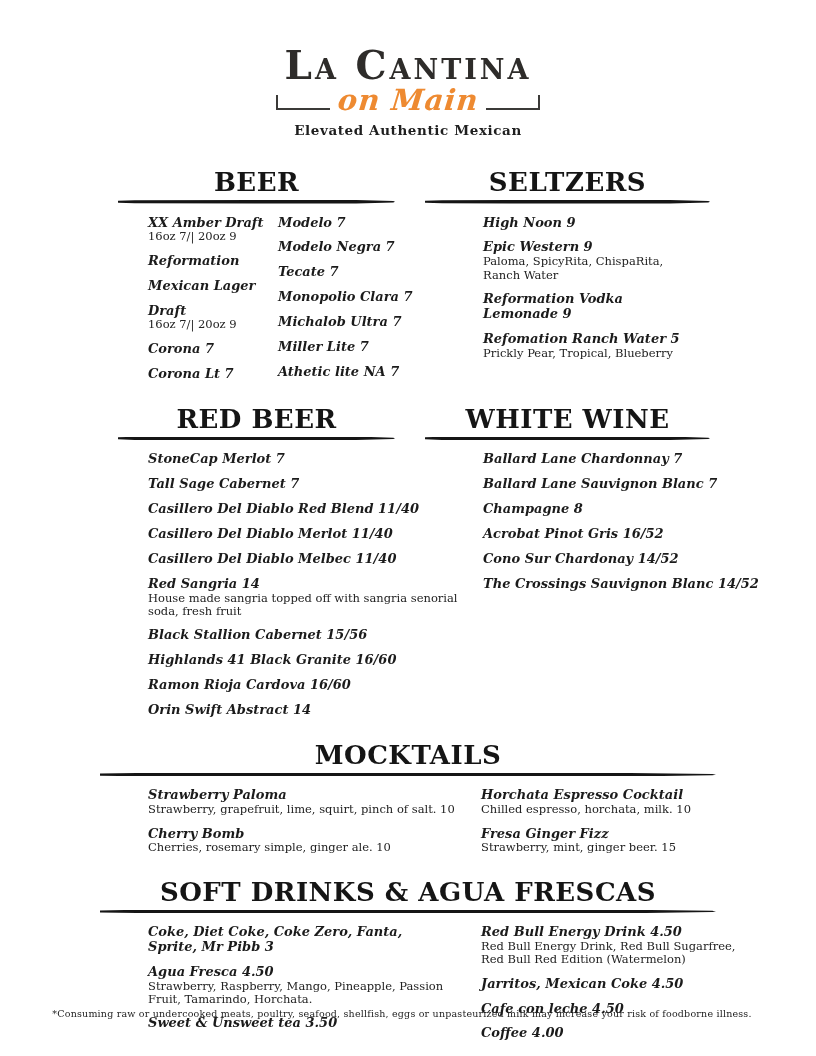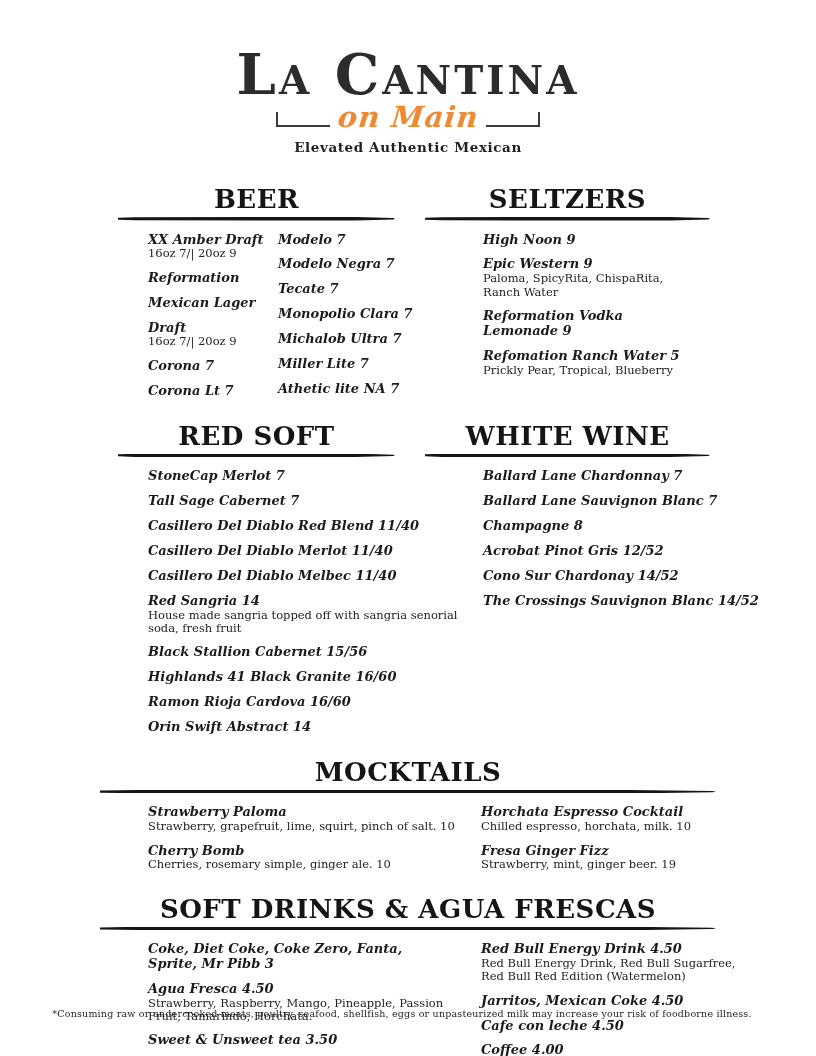--- a/index.html
+++ b/index.html
@@ -9,21 +9,21 @@
     height: 1056px;
     background: #ffffff;
     font-family: "DejaVu Serif", serif;
     color: #1b1b1b;
     overflow: hidden;
   }
 
   
   .masthead { padding-top: 46px; text-align: center; }
   .logo-title {
-    font-size: 56px;
+    font-size: 39px;
     font-weight: 700;
     font-variant: small-caps;
     letter-spacing: 3px;
     line-height: 1;
     color: #2e2c2a;
   }
   .logo-script-row {
     display: flex;
     justify-content: center;
     align-items: flex-end;
@@ -211,21 +211,21 @@
             </div>
             <div class="item">
               <div class="item-name">Refomation Ranch Water 5</div>
               <div class="item-desc">Prickly Pear, Tropical, Blueberry</div>
             </div>
           </div>
         </div>
     </section>
 
     <section class="sec half-left sec-red-wine">
-      <h2 class="sec-title">RED SOFT</h2>
+      <h2 class="sec-title">RED BEER</h2>
       <div class="rule"></div>
       <div class="items">
           <div class="item-col">
             <div class="item">
               <div class="item-name">StoneCap Merlot 7</div>
             </div>
             <div class="item">
               <div class="item-name">Tall Sage Cabernet 7</div>
             </div>
             <div class="item">
@@ -266,21 +266,21 @@
             <div class="item">
               <div class="item-name">Ballard Lane Chardonnay 7</div>
             </div>
             <div class="item">
               <div class="item-name">Ballard Lane Sauvignon Blanc 7</div>
             </div>
             <div class="item">
               <div class="item-name">Champagne 8</div>
             </div>
             <div class="item">
-              <div class="item-name">Acrobat Pinot Gris 12/52</div>
+              <div class="item-name">Acrobat Pinot Gris 16/52</div>
             </div>
             <div class="item">
               <div class="item-name">Cono Sur Chardonay 14/52</div>
             </div>
             <div class="item">
               <div class="item-name">The Crossings Sauvignon Blanc 14/52</div>
             </div>
           </div>
         </div>
     </section>
@@ -299,21 +299,21 @@
               <div class="item-desc">Cherries, rosemary simple, ginger ale. 10</div>
             </div>
           </div>
           <div class="item-col">
             <div class="item">
               <div class="item-name">Horchata Espresso Cocktail</div>
               <div class="item-desc">Chilled espresso, horchata, milk. 10</div>
             </div>
             <div class="item">
               <div class="item-name">Fresa Ginger Fizz</div>
-              <div class="item-desc">Strawberry, mint, ginger beer. 19</div>
+              <div class="item-desc">Strawberry, mint, ginger beer. 15</div>
             </div>
           </div>
         </div>
     </section>
 
     <section class="sec full sec-soft-drinks">
       <h2 class="sec-title">SOFT DRINKS &amp; AGUA FRESCAS</h2>
       <div class="rule"></div>
       <div class="items">
           <div class="item-col">

